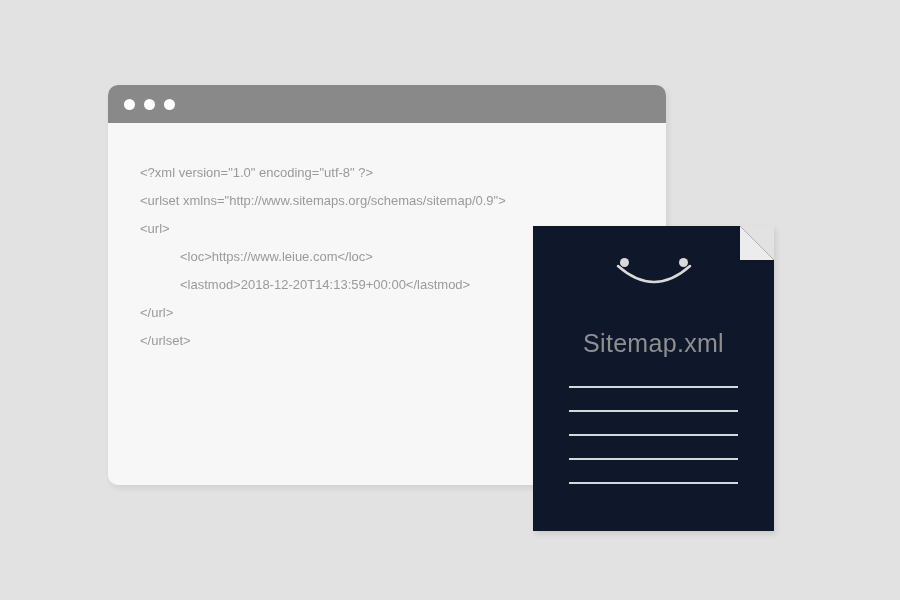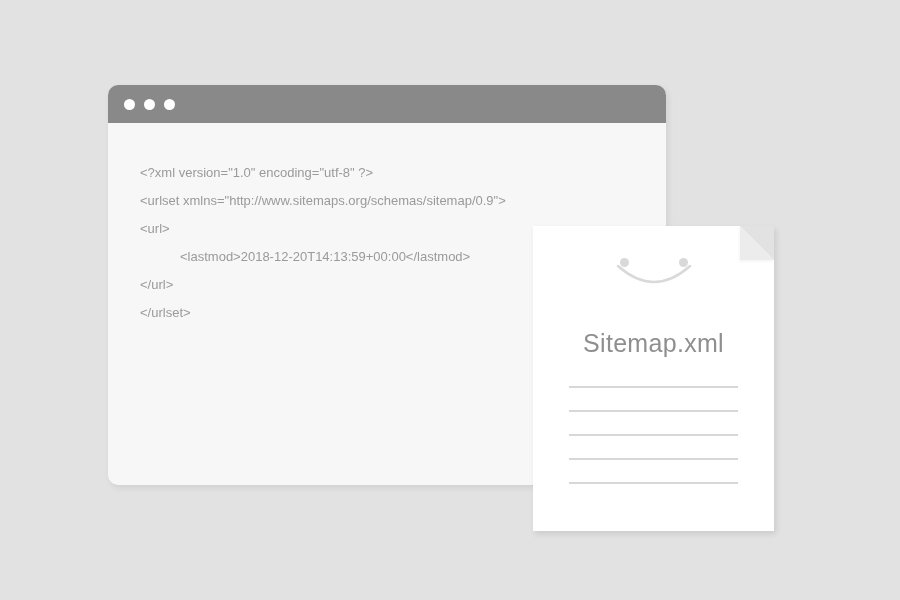--- a/index.html
+++ b/index.html
@@ -47,21 +47,21 @@
     white-space: pre;
   }
   .indent1 { padding-left: 40px; display: block; }
 
   .doc {
     position: absolute;
     top: 226px;
     left: 533px;
     width: 241px;
     height: 305px;
-    background: #ffffff;
+    background: #0f172a;
     box-shadow: 2px 3px 6px rgba(0,0,0,0.10);
   }
   .doc .corner-cut{
     position:absolute;top:0;right:0;width:0;height:0;
     border-top:34px solid #e2e2e2;
     border-left:34px solid transparent;
   }
   .doc .corner-fold{
     position:absolute;top:0;right:0;width:0;height:0;
     border-bottom:34px solid #ececec;
@@ -119,21 +119,21 @@
 
 <div class="browser">
   <div class="titlebar">
     <span class="dot"></span>
     <span class="dot"></span>
     <span class="dot"></span>
   </div>
   <div class="code-area"><span>&lt;?xml version="1.0" encoding="utf-8" ?&gt;</span>
 <span>&lt;urlset xmlns="http://www.sitemaps.org/schemas/sitemap/0.9"&gt;</span>
 <span>&lt;url&gt;</span>
-<span class="indent1">&lt;lastmod&gt;2018-12-20T14:13:59+00:00&lt;/lastmod&gt;</span><span>&lt;/url&gt;</span>
+<span class="indent1">&lt;loc&gt;https://www.leiue.com&lt;/loc&gt;</span><span class="indent1">&lt;lastmod&gt;2018-12-20T14:13:59+00:00&lt;/lastmod&gt;</span><span>&lt;/url&gt;</span>
 <span>&lt;/urlset&gt;</span></div>
 </div>
 
 <div class="doc">
   <div class="corner-fold"></div>
   <div class="corner-cut"></div>
 
   <div class="face">
     <span class="eye"></span>
     <span class="eye"></span>

